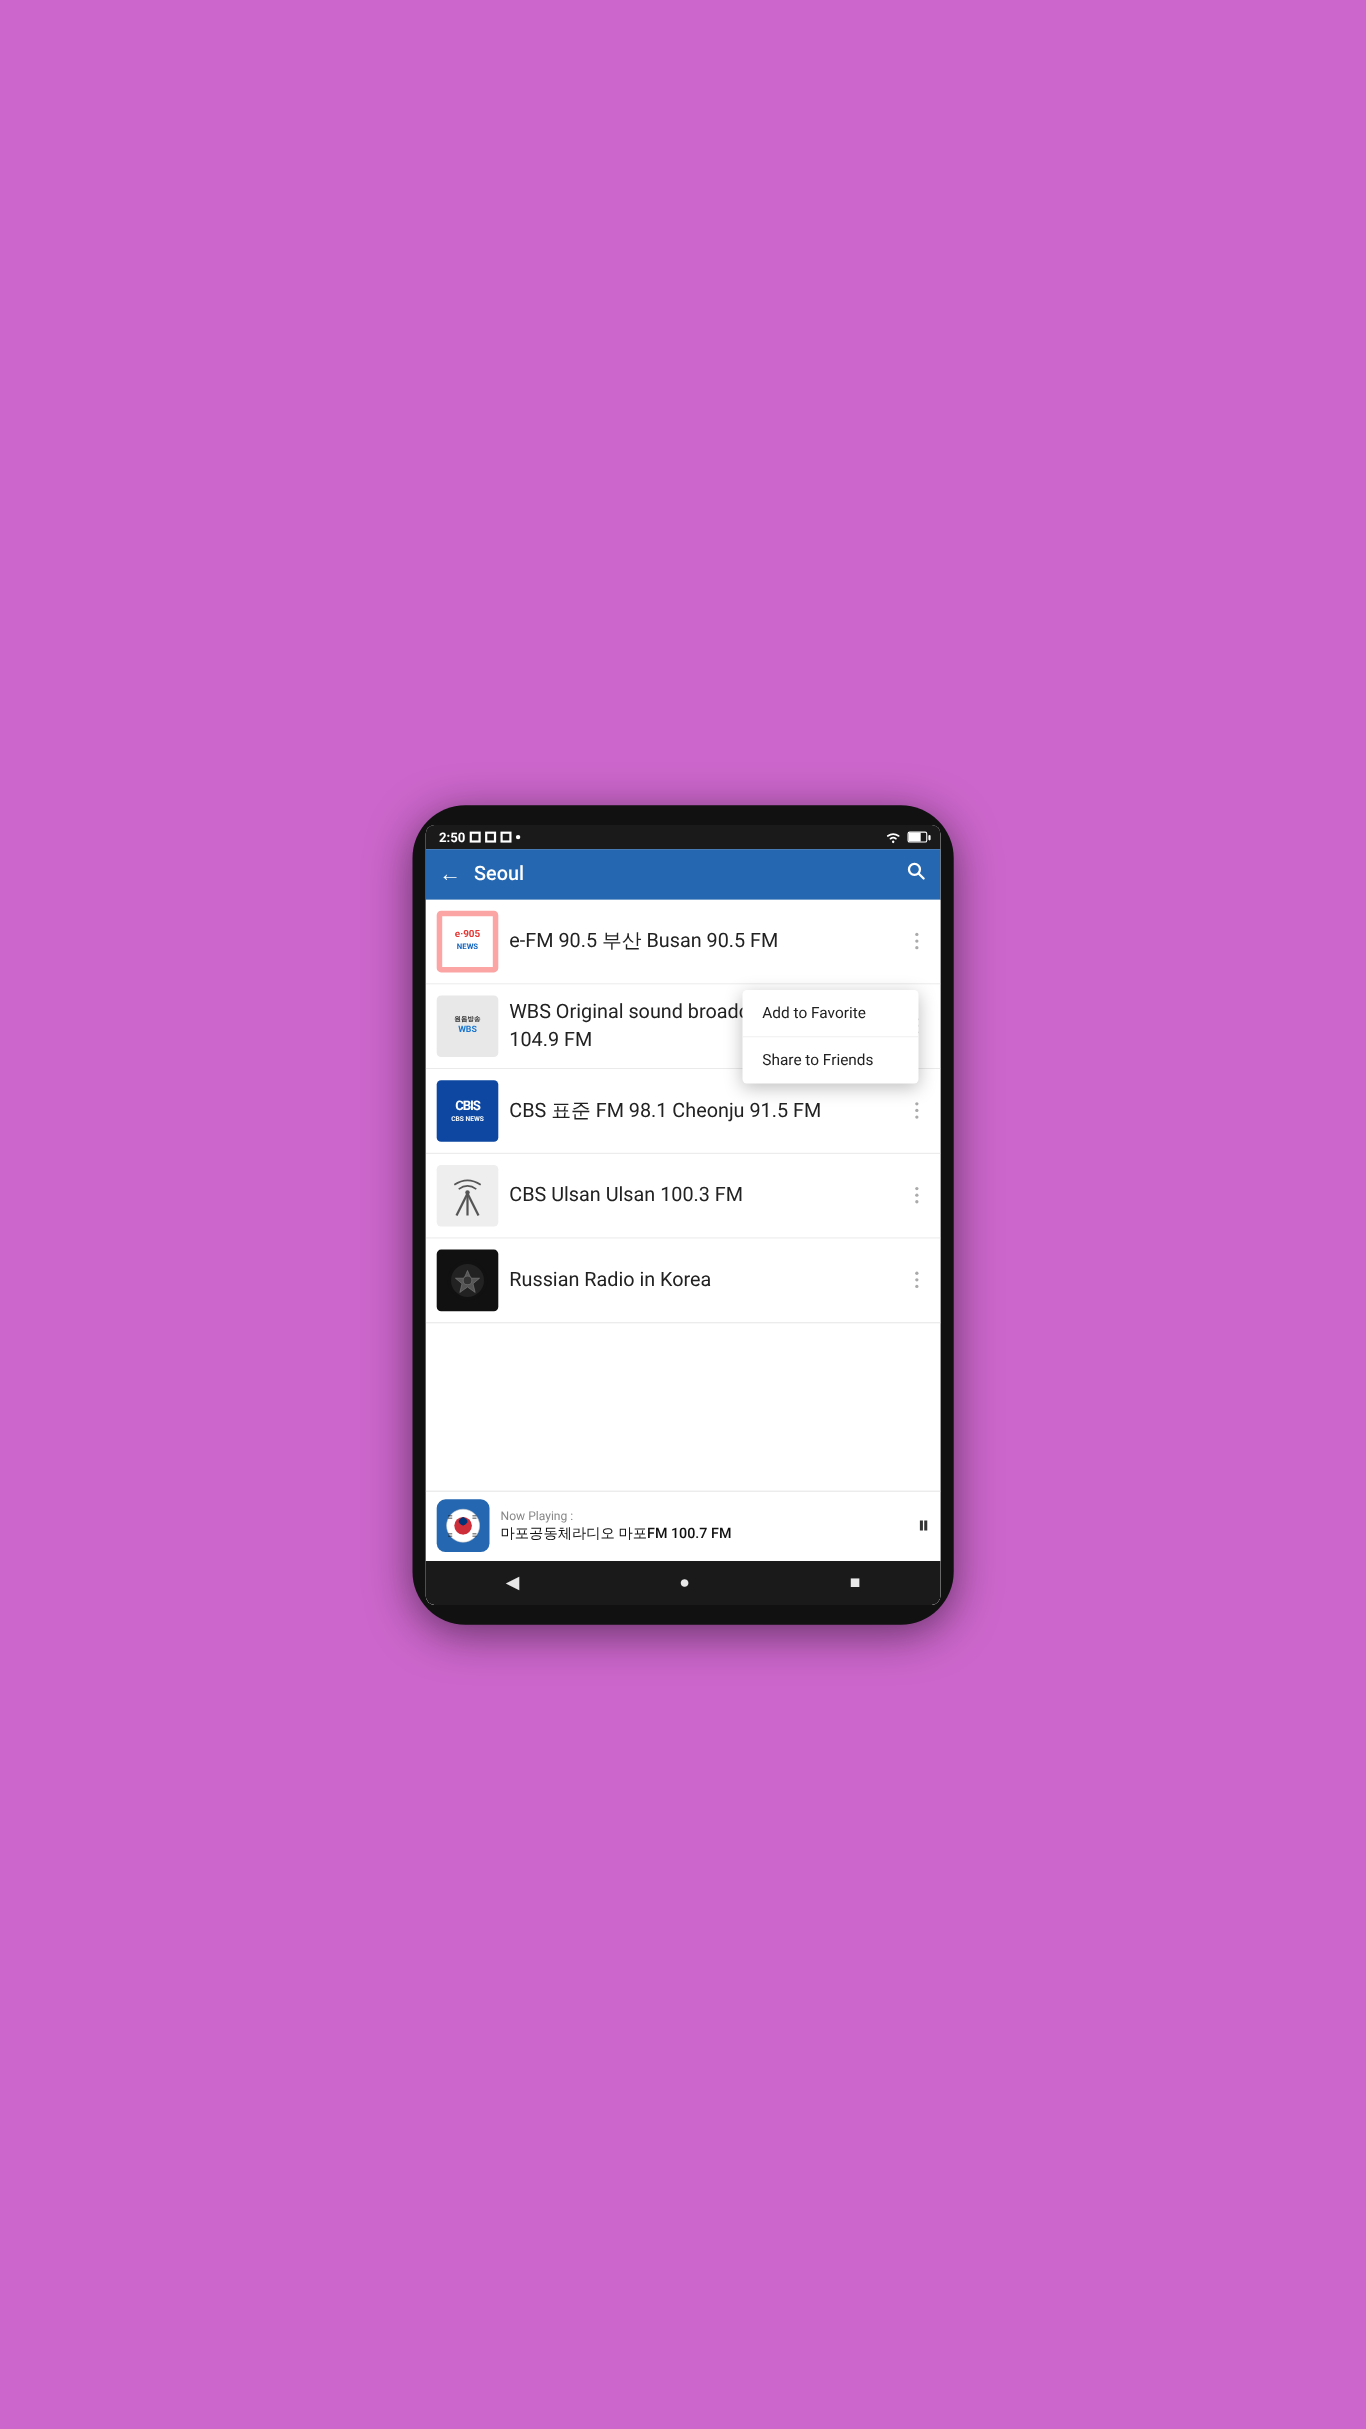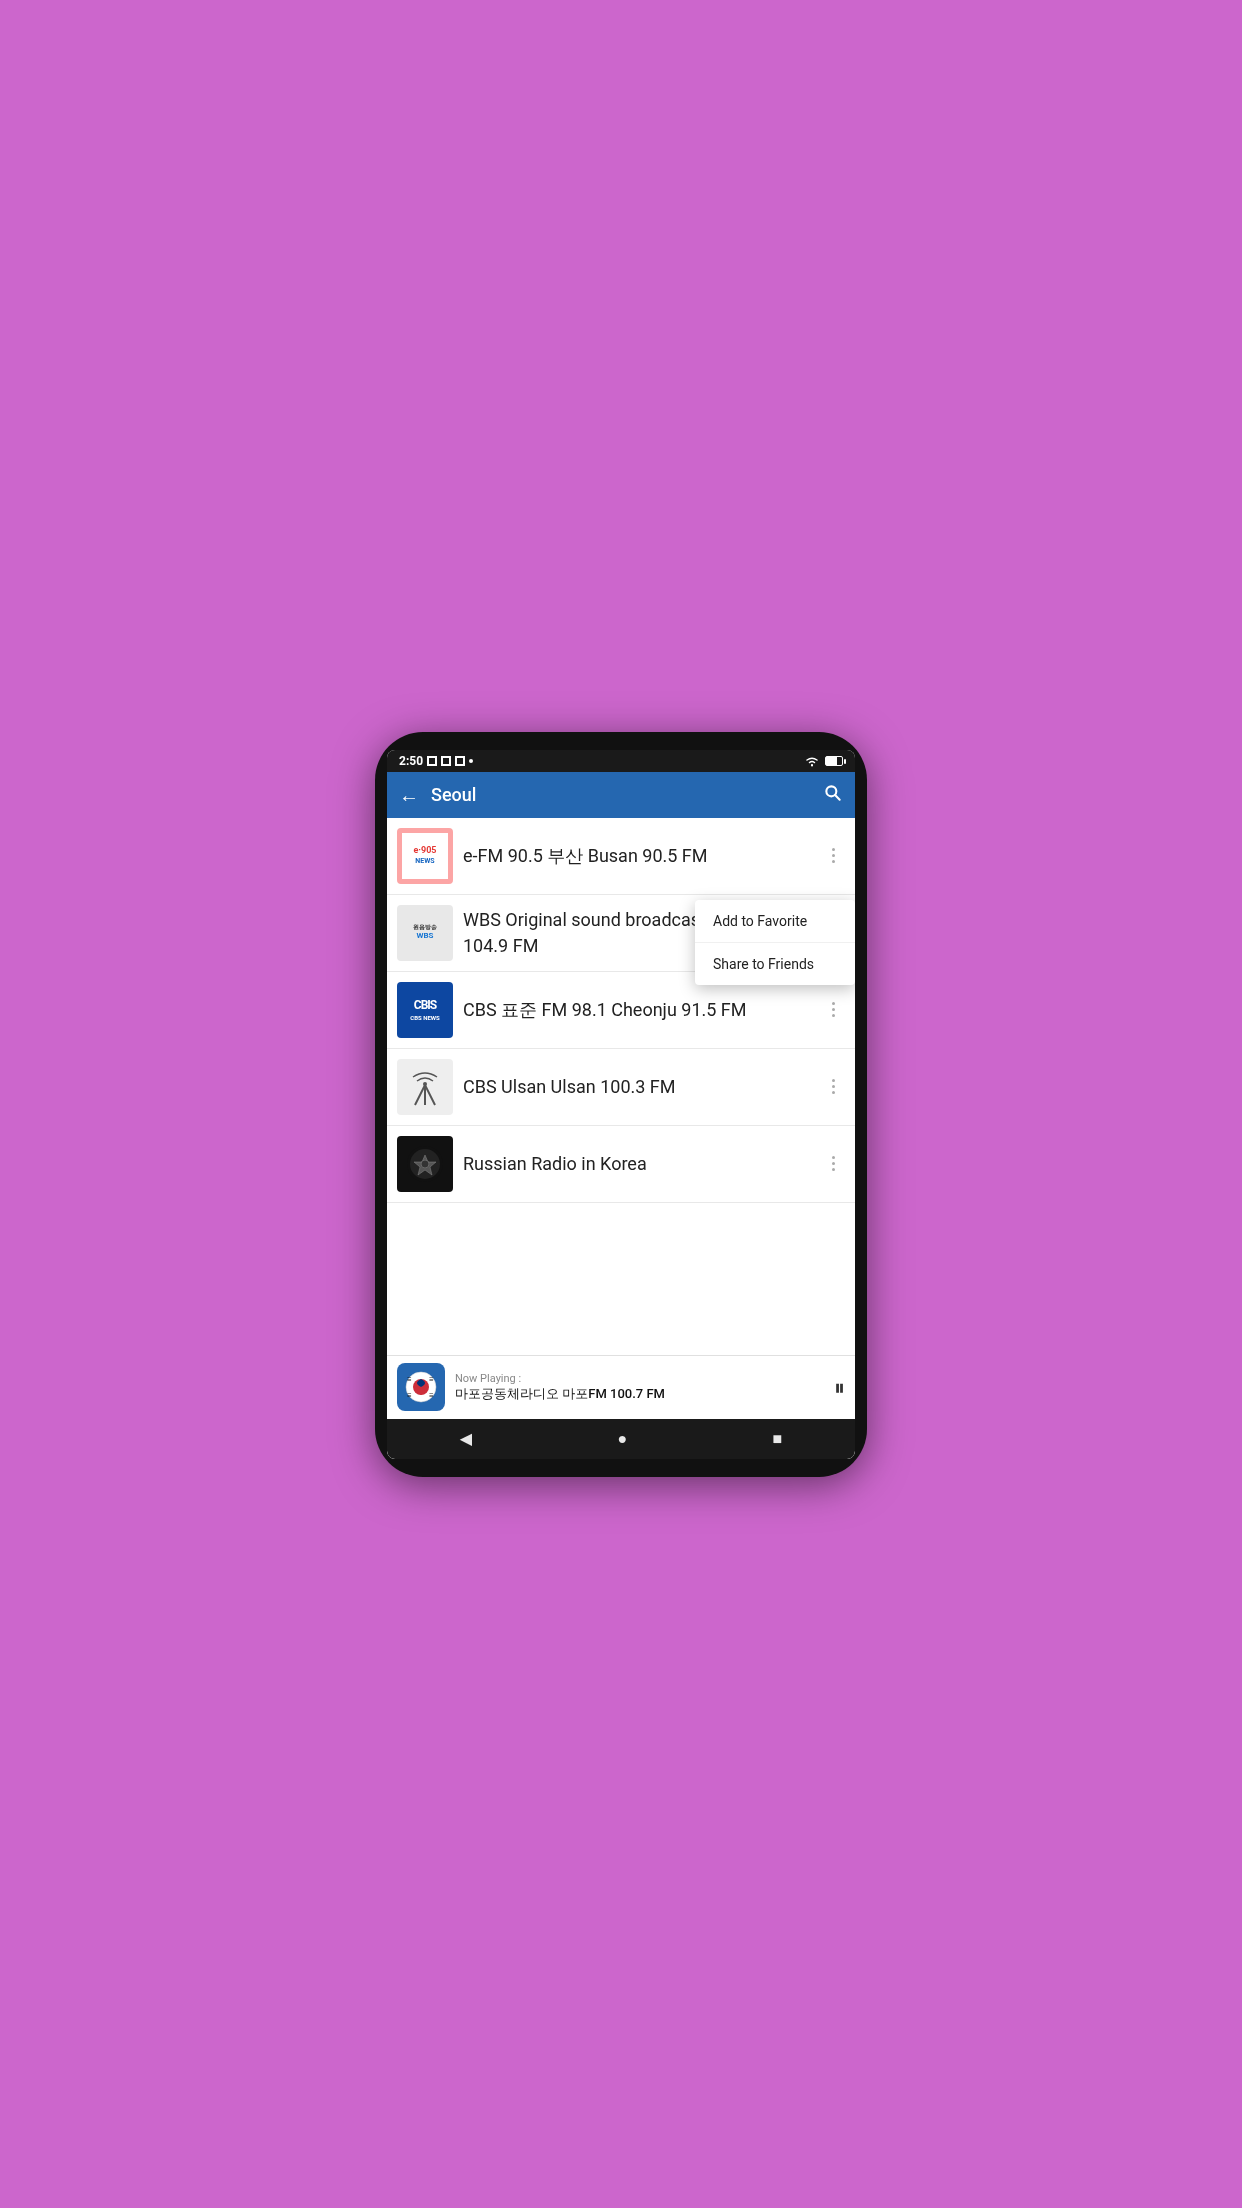--- a/index.html
+++ b/index.html
@@ -107,21 +107,21 @@
       gap: 3px;
       cursor: pointer;
       flex-shrink: 0;
     }
     .more-dot { width: 3px; height: 3px; background: #aaa; border-radius: 50%; }
 
     
     .context-menu {
       position: absolute;
       top: 82px;
-      right: 0;
+      right: 20px;
       background: white;
       border-radius: 4px;
       box-shadow: 0 4px 16px rgba(0,0,0,0.25);
       z-index: 100;
       min-width: 160px;
       overflow: hidden;
     }
     .context-menu-item {
       padding: 13px 18px;
       font-size: 14px;

